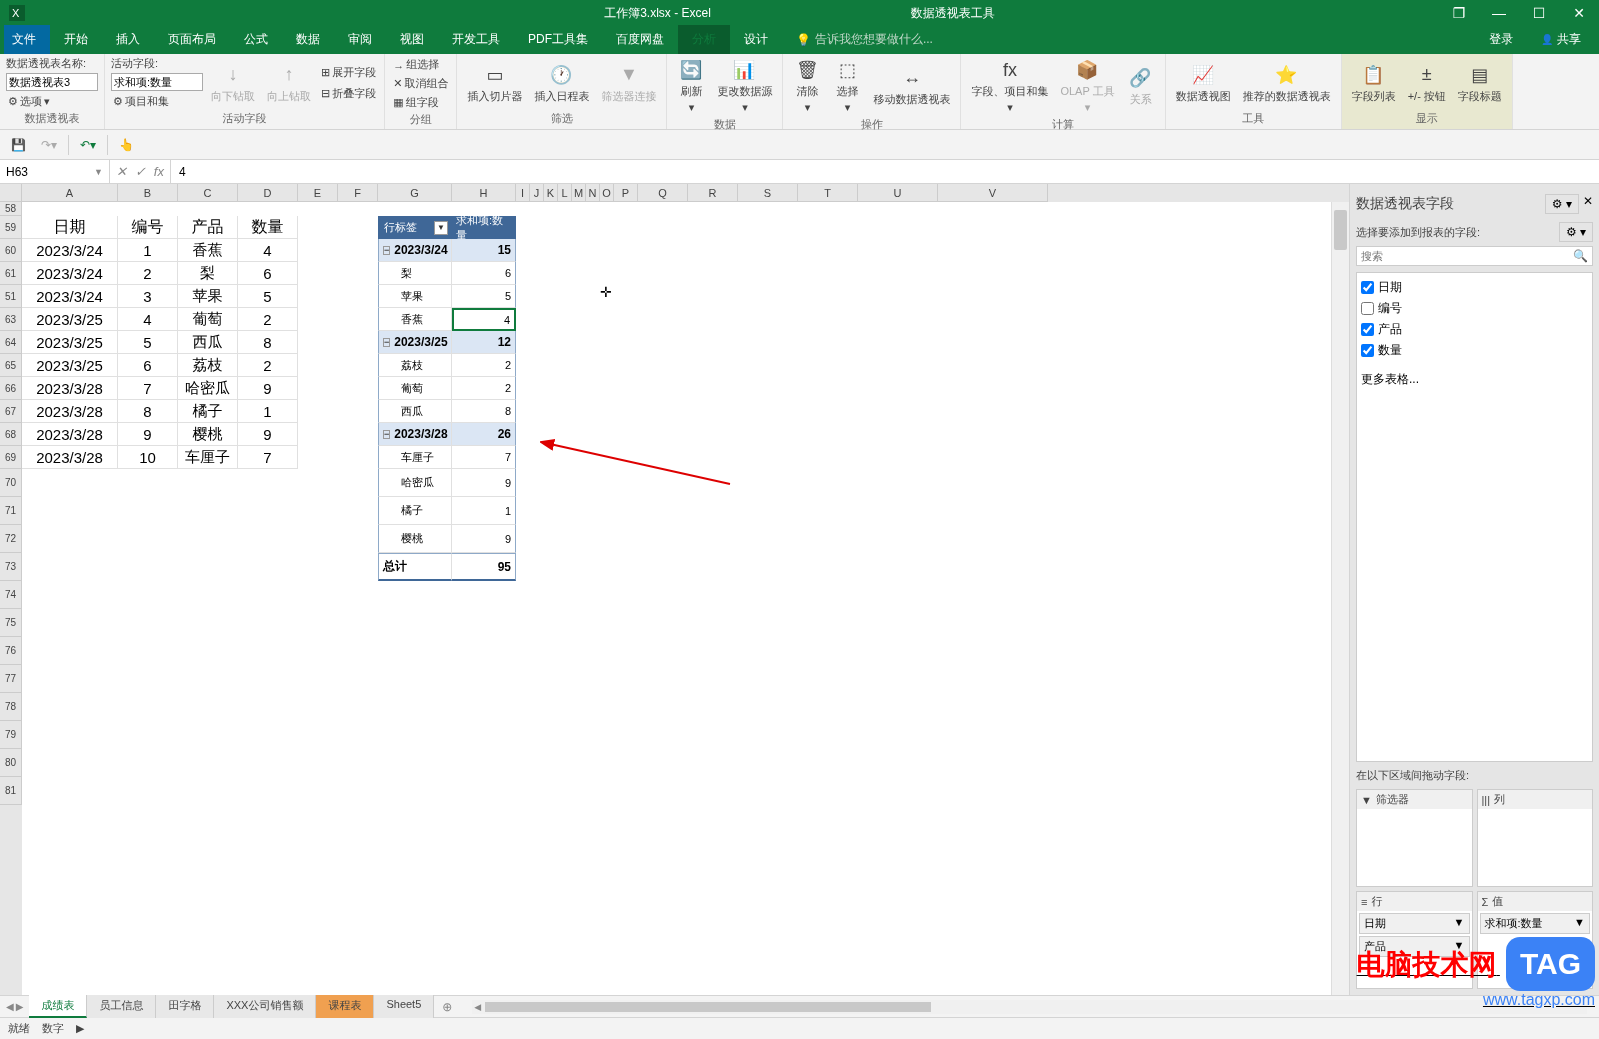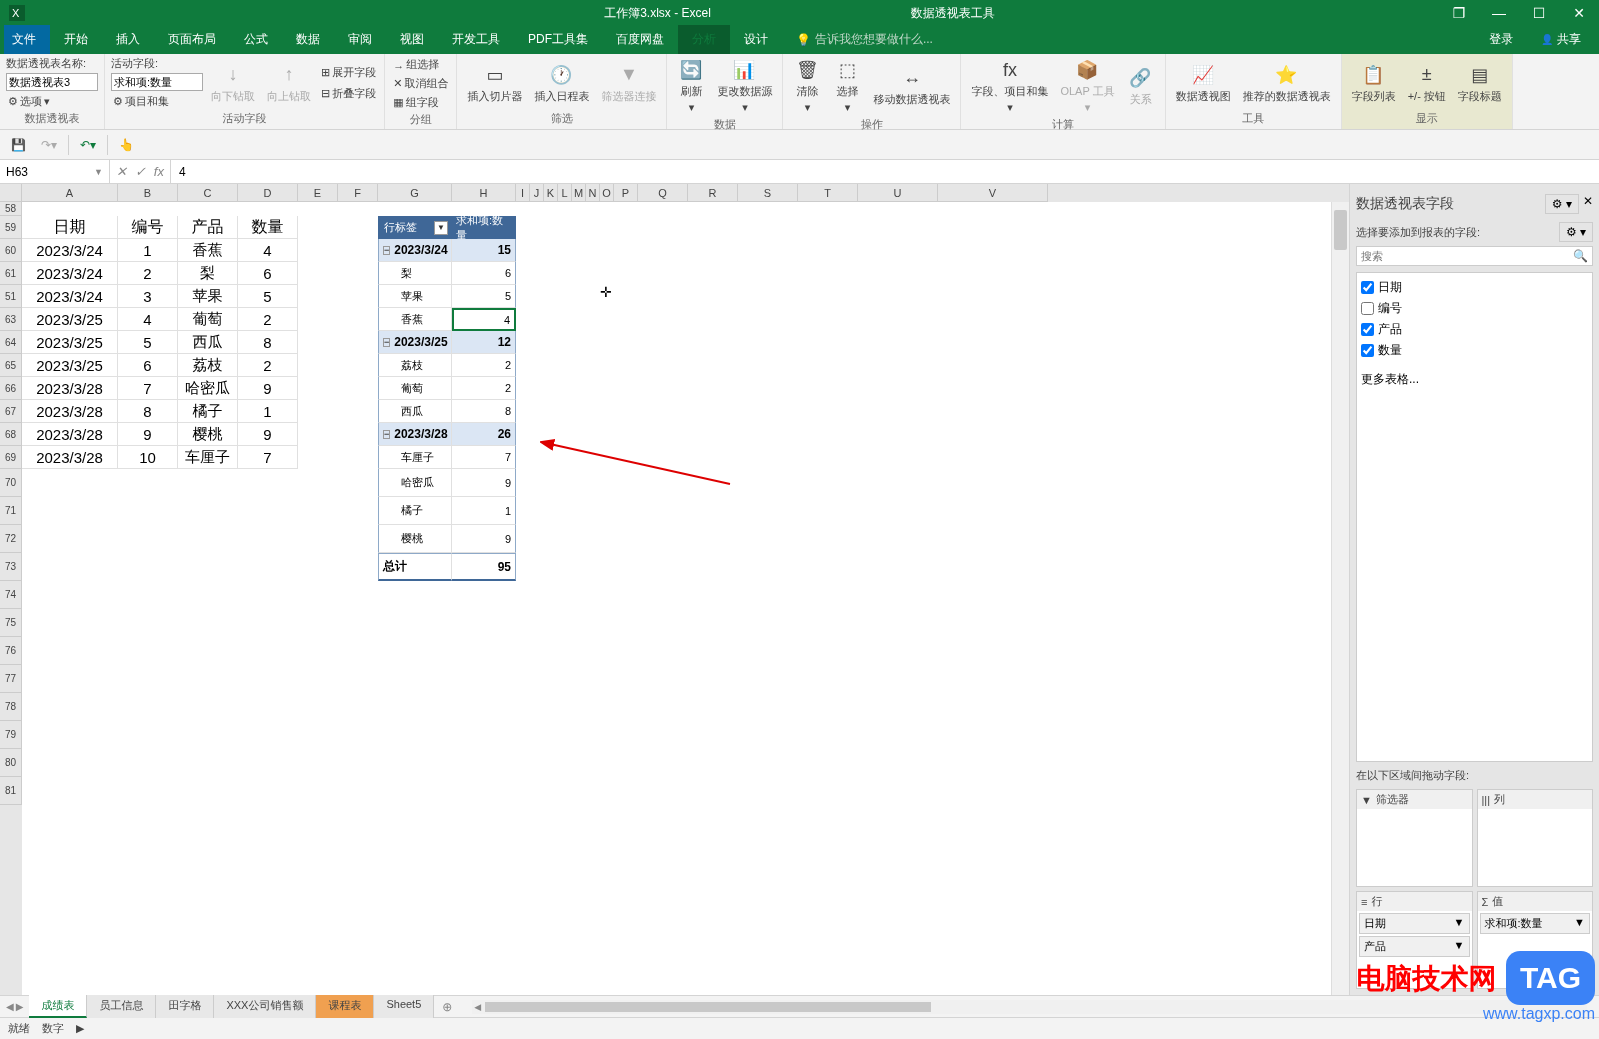--- a/index.html
+++ b/index.html
@@ -88,21 +88,21 @@
 .sheet-tabs .tab.active { background: #fff; color: #0f7b3d; border-bottom: 2px solid #0f7b3d; }
 .sheet-tabs .tab.orange { background: #f0a050; }
 .sheet-tabs .add { padding: 0 8px; color: #888; }
 .sheet-tabs .hscroll { flex: 1; margin: 0 12px; height: 14px; background: #f0f0f0; display: flex; align-items: center; }
 .sheet-tabs .hscroll .thumb { width: 40%; height: 10px; background: #c8c8c8; margin-left: 4px; }
 
 .status-bar { height: 22px; background: #f3f3f3; border-top: 1px solid #d4d4d4; display: flex; align-items: center; padding: 0 8px; font-size: 11px; color: #444; gap: 12px; }
 
 .arrow-annotation { position: absolute; pointer-events: none; }
 .cursor-cross { position: absolute; font-size: 14px; color: #000; pointer-events: none; }
-.watermark { position: absolute; right: 4px; bottom: 16px; text-align: right; pointer-events: none; }
+.watermark { position: absolute; right: 4px; bottom: 30px; text-align: right; pointer-events: none; text-decoration: underline; }
 .watermark .logo { font-size: 28px; font-weight: bold; color: #ff0000; }
 .watermark .tag { display: inline-block; padding: 10px 14px; background: #3b82f6; color: #fff; font-size: 30px; font-weight: bold; border-radius: 14px; margin-left: 6px; }
 .watermark .url { font-size: 16px; color: #3b82f6; }
 </style>
 </head>
 <body>
 
 <div class="title-bar">
   <div class="excel-icon">
     <svg width="16" height="16">

